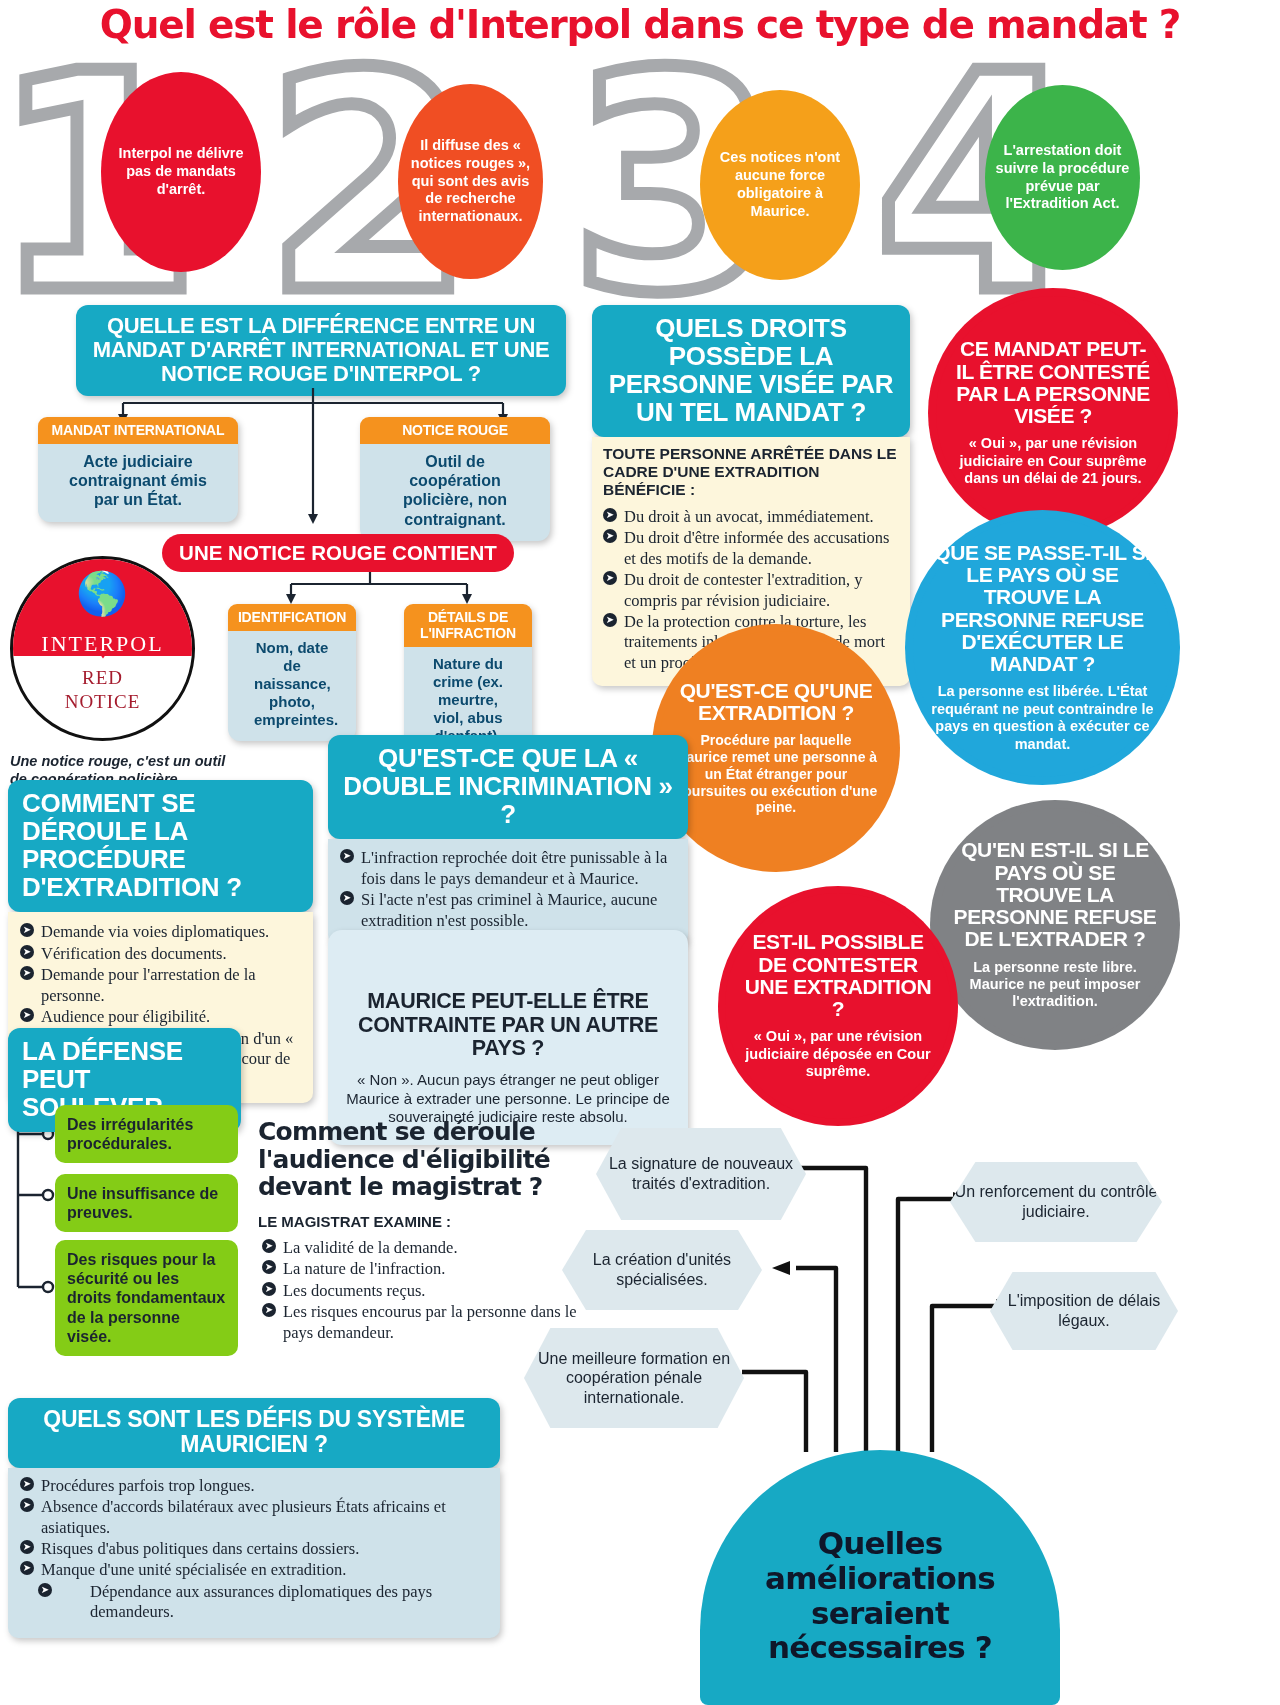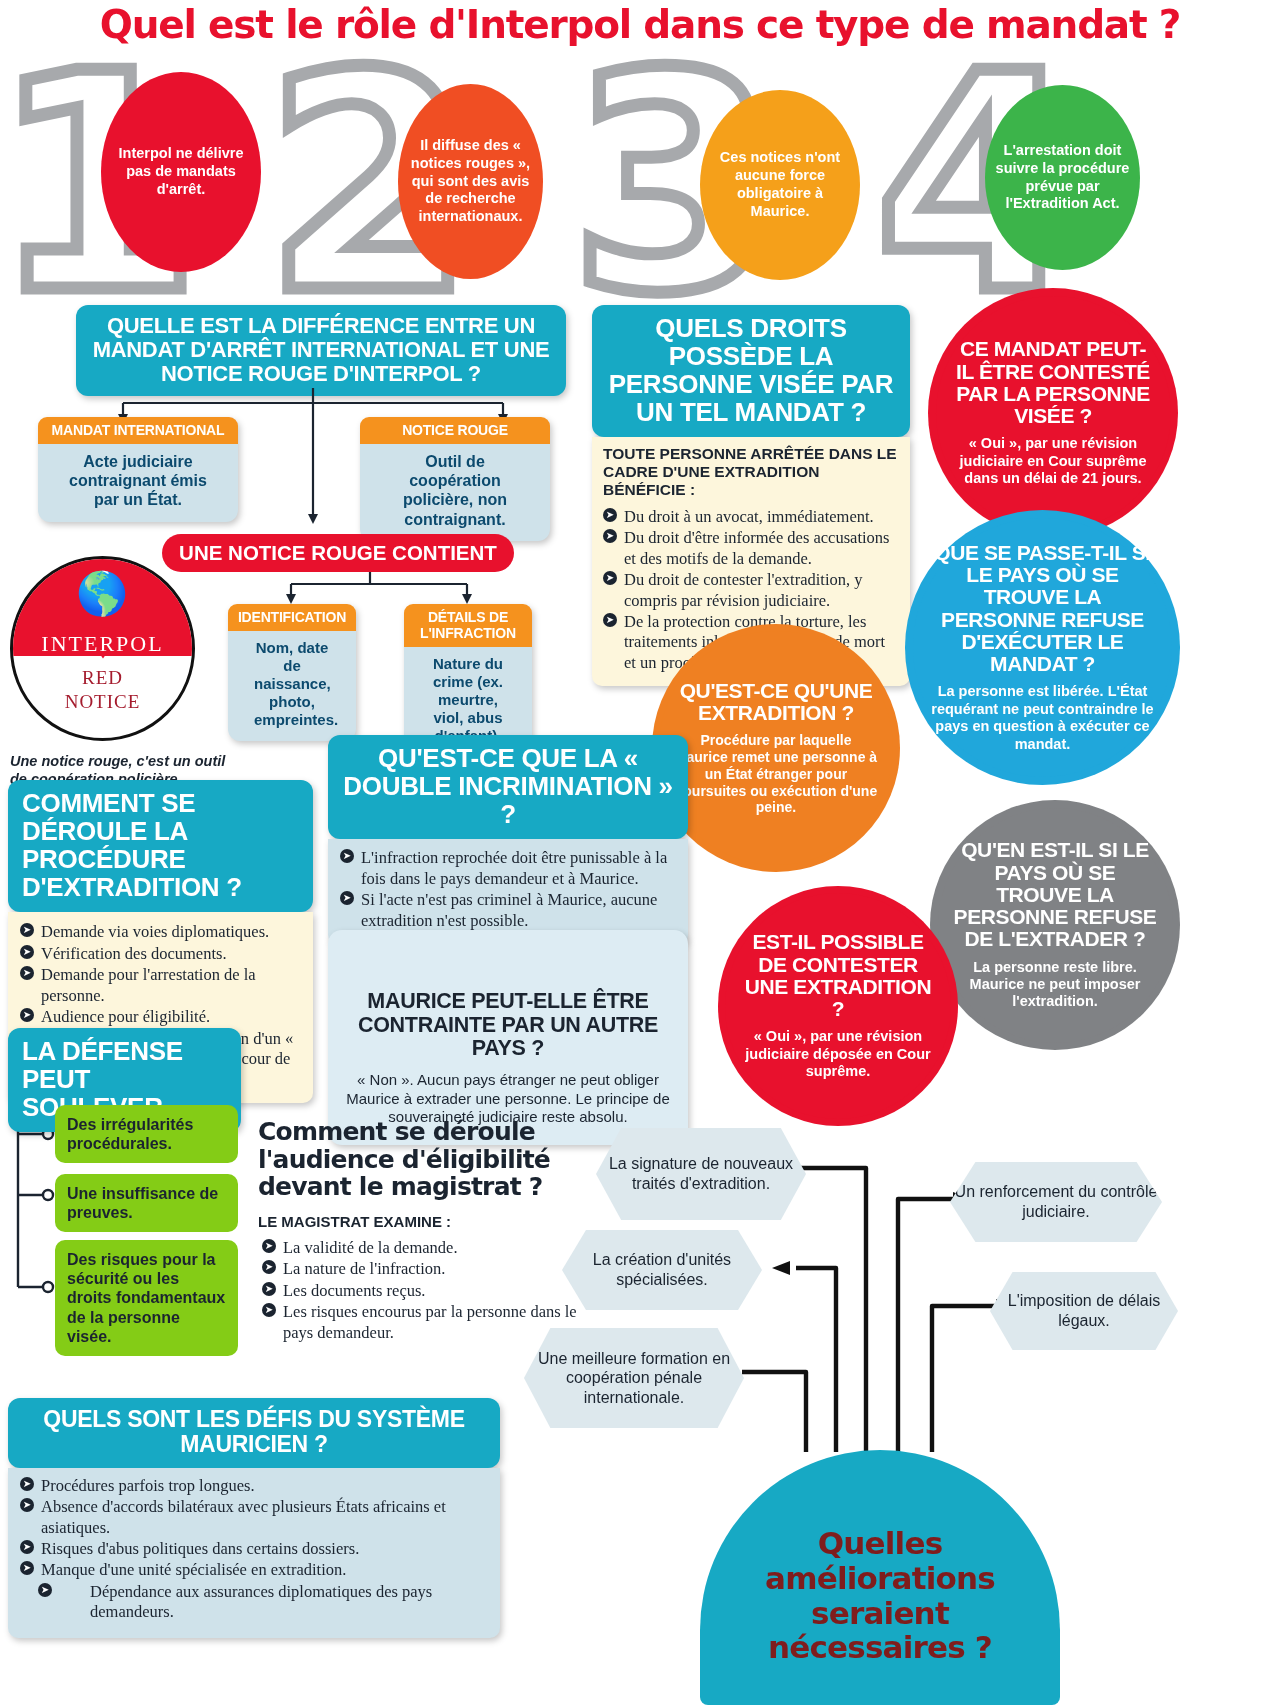--- a/index.html
+++ b/index.html
@@ -322,14 +322,14 @@
 
 <div class="abs hex" style="left:596px; top:1128px; width:210px; height:92px;">La signature de nouveaux traités d'extradition.</div>
 <div class="abs hex" style="left:950px; top:1162px; width:212px; height:80px;">Un renforcement du contrôle judiciaire.</div>
 <div class="abs hex" style="left:562px; top:1230px; width:200px; height:80px;">La création d'unités spécialisées.</div>
 <div class="abs hex" style="left:990px; top:1272px; width:188px; height:78px;">L'imposition de délais légaux.</div>
 <div class="abs hex" style="left:524px; top:1328px; width:220px; height:100px;">Une meilleure formation en coopération pénale internationale.</div>
 
 <div class="abs" style="left:700px; top:1450px; width:360px; height:255px;
      background:#17a9c4; border-radius:180px 180px 8px 8px;
      display:flex; align-items:center; justify-content:center; text-align:center;
-     color:#7f1d1d; font-family:'DejaVu Sans',sans-serif; font-weight:bold; font-size:31px;
+     color:#0f172a; font-family:'DejaVu Sans',sans-serif; font-weight:bold; font-size:31px;
      line-height:1.12; letter-spacing:-0.8px; padding:36px 12px 0;">Quelles améliorations seraient nécessaires ?</div>
 
 </body></html>

